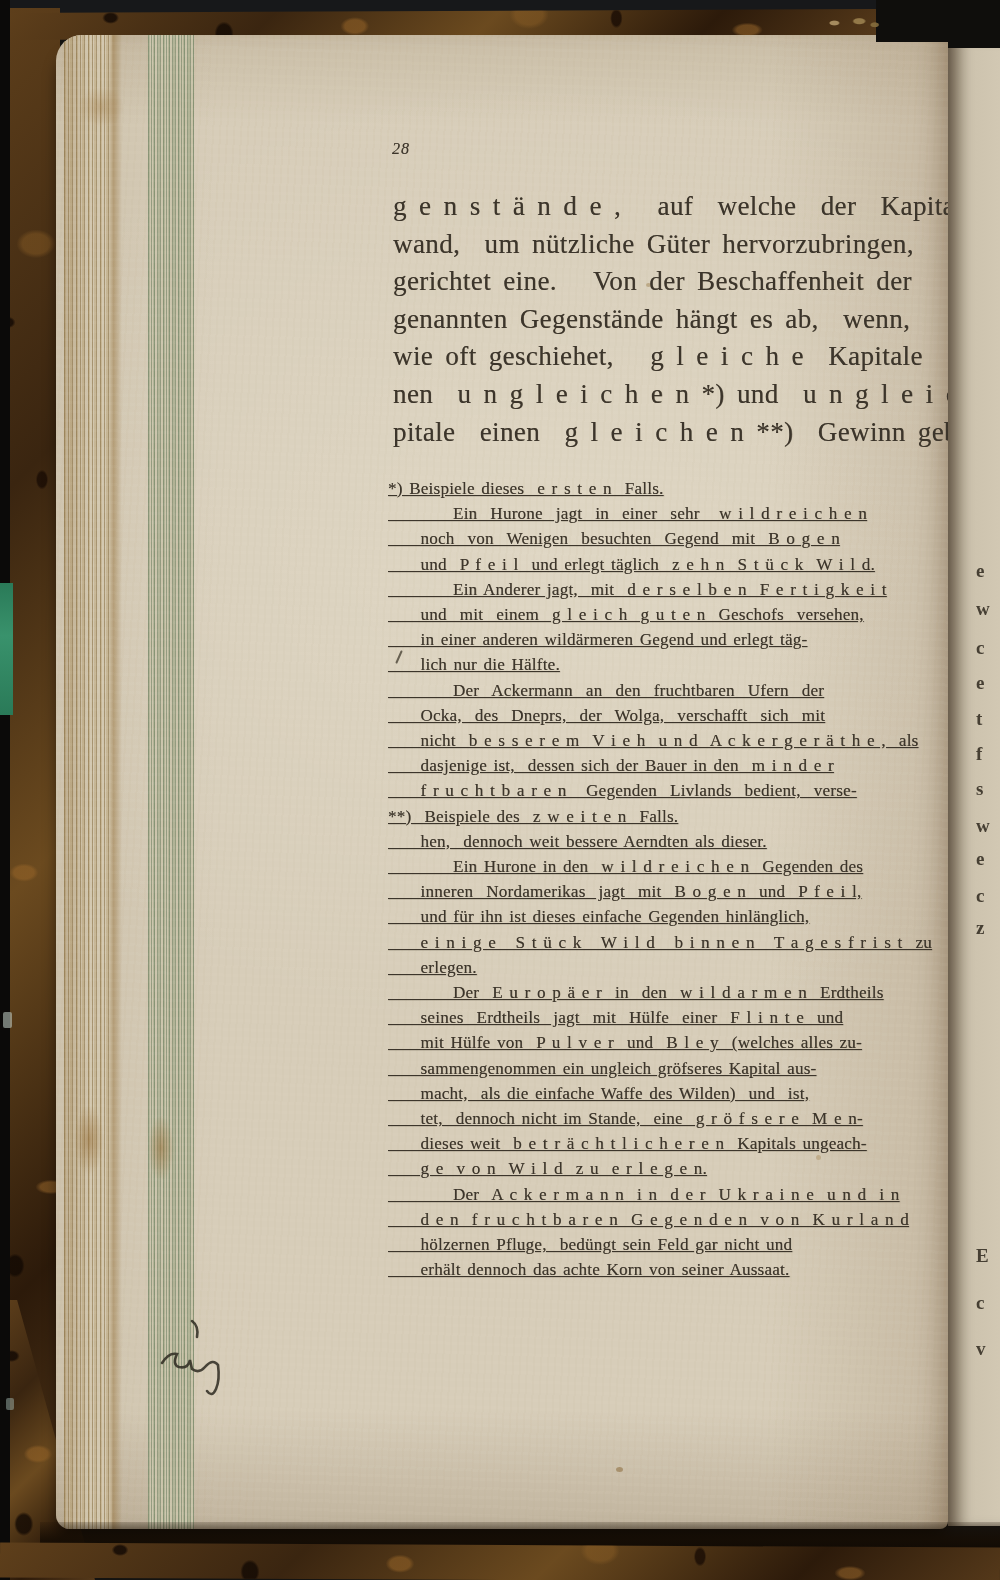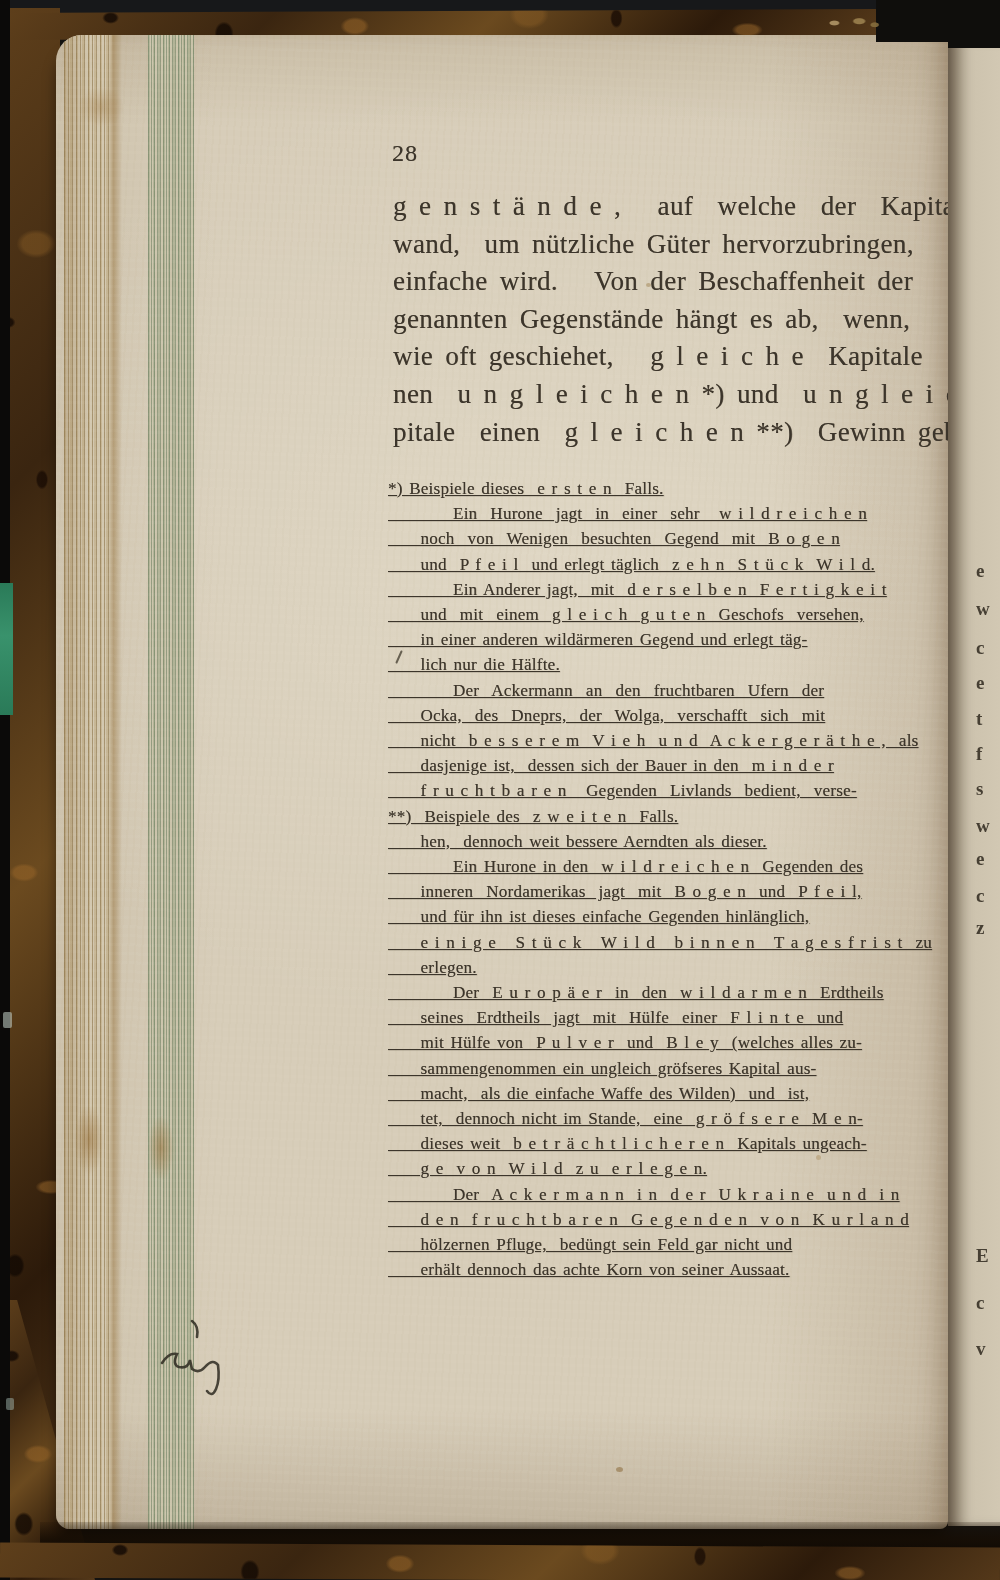--- a/index.html
+++ b/index.html
@@ -71,21 +71,21 @@
   .stain-1{left:18px;top:1070px;width:30px;height:70px;}
   .stain-2{left:92px;top:1080px;width:26px;height:66px;}
   .stain-3{left:22px;top:52px;width:46px;height:40px;opacity:.6;}
   .fleck{position:absolute;border-radius:50%;}
   .fleck-1{left:560px;top:1432px;width:7px;height:5px;background:#8a6a3a;opacity:.55;}
   .fleck-2{left:590px;top:248px;width:5px;height:4px;background:#9a7a46;opacity:.45;}
   .fleck-3{left:760px;top:1120px;width:5px;height:5px;background:#a5854f;opacity:.4;}
 
   
   .ink{color:#3c352b;text-shadow:.3px .3px .6px rgba(64,54,38,.55);}
-  .page-number{position:absolute;left:336px;top:105px;font-size:24px;letter-spacing:1px;}
+  .page-number{position:absolute;left:336px;top:105px;font-size:16px;letter-spacing:1px;font-style:italic;}
   .main-paragraph{position:absolute;left:337px;top:153px;width:575px;font-size:27px;line-height:37.6px;word-spacing:5px;letter-spacing:.4px;}
   .main-paragraph .line{white-space:pre;}
   .footnote-block{position:absolute;left:332px;top:441px;width:585px;font-size:17px;line-height:25.2px;word-spacing:2px;letter-spacing:.25px;text-decoration:underline;}
   .footnote-block .line{white-space:pre;}
   .stray-slash{position:absolute;left:342px;top:615px;width:2px;height:14px;background:#4a4336;transform:rotate(24deg);opacity:.8;border-radius:1px;}
 
   
   .handwriting{position:absolute;left:98px;top:1280px;width:76px;height:92px;}
 
   
@@ -123,21 +123,21 @@
     <div class="stain stain-3"></div>
     <div class="fleck fleck-1"></div>
     <div class="fleck fleck-2"></div>
     <div class="fleck fleck-3"></div>
 
     <div class="page-number ink">28</div>
 
     <div class="main-paragraph ink">
         <div class="line">g e n s t ä n d e ,   auf  welche  der  Kapitalauf-</div>
         <div class="line">wand,  um nützliche Güter hervorzubringen,</div>
-        <div class="line">einfache wird.   Von der Beschaffenheit der</div>
+        <div class="line">gerichtet eine.   Von der Beschaffenheit der</div>
         <div class="line">genannten Gegenstände hängt es ab,  wenn,</div>
         <div class="line">wie oft geschiehet,   g l e i c h e  Kapitale  ei-</div>
         <div class="line">nen  u n g l e i c h e n *) und  u n g l e i c h e  Ka-</div>
         <div class="line">pitale  einen  g l e i c h e n **)  Gewinn geben.</div>
       </div>
 
     <div class="footnote-block ink">
         <div class="line">*) Beispiele dieses  e r s t e n  Falls.</div>
         <div class="line">          Ein  Hurone  jagt  in  einer  sehr   w i l d r e i c h e n</div>
         <div class="line">     noch  von  Wenigen  besuchten  Gegend  mit  B o g e n</div>

